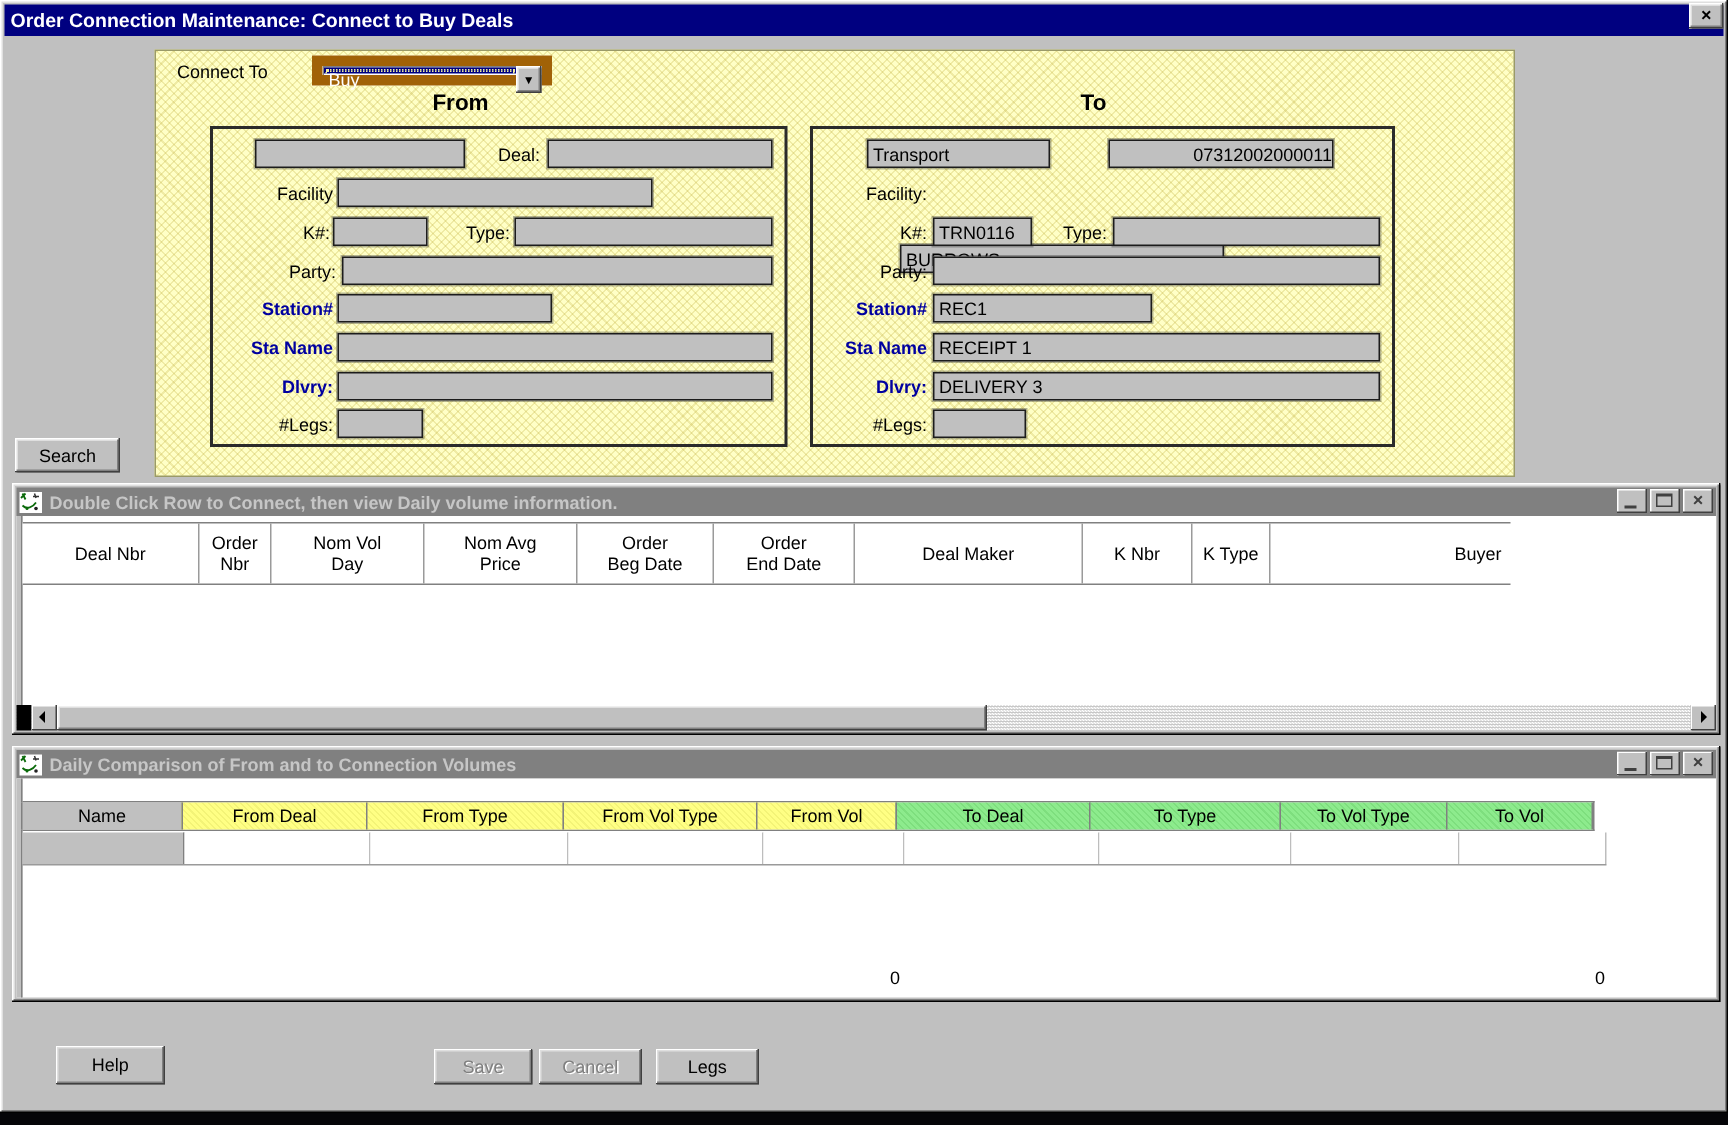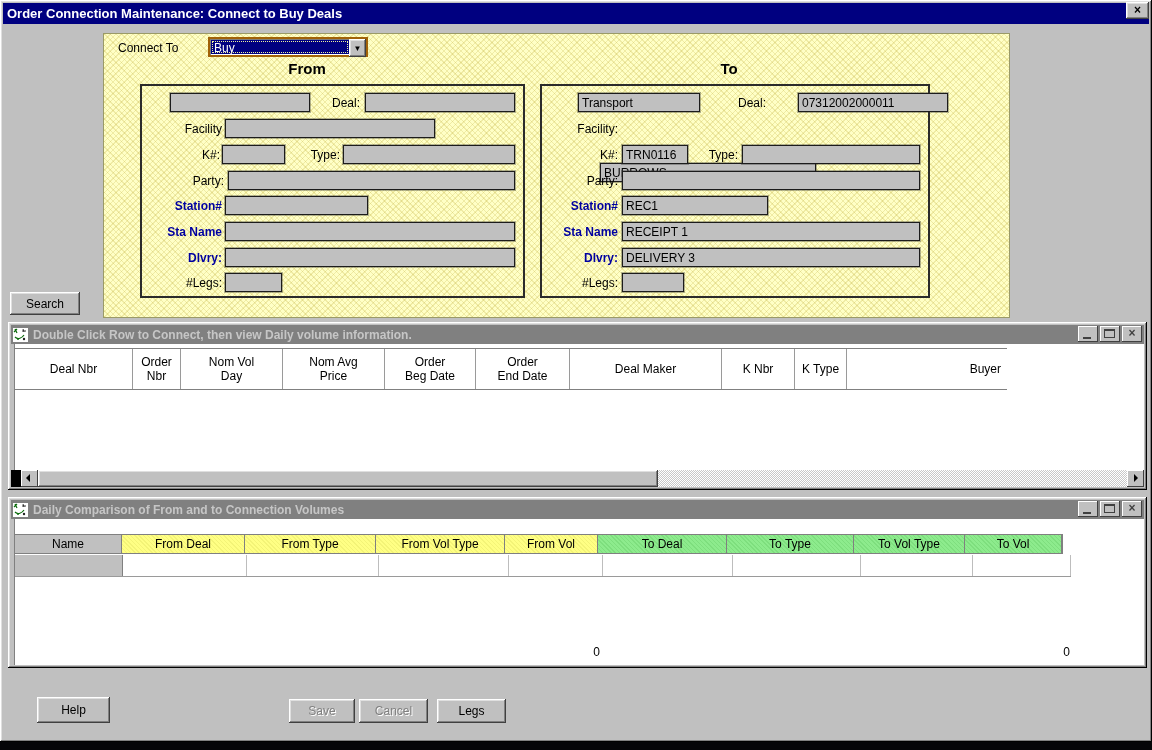--- a/index.html
+++ b/index.html
@@ -33,21 +33,21 @@
   .lbl { position:absolute; height:16px; font-size:12px; color:#000; text-align:right; line-height:16px; white-space:nowrap; }
   .lbl.blue { color:#0000a0; font-weight:bold; }
   .heading { position:absolute; font-size:15px; font-weight:bold; color:#000; text-align:center;padding-left:14px; }
   .fbox { position:absolute; border:2px solid #2b2b2b; }
   .fld { position:absolute; height:19px; background:#c0c0c0; border:1px solid #1c1c1c;
          box-shadow:0 0 0 1px rgba(40,40,40,.35); font-size:12px; color:#000;
          line-height:16px; padding:1px 0 0 3px; white-space:nowrap; overflow:hidden; }
 
   
   .combo { position:absolute; left:208px; top:37px; width:160px; height:20px; background:#fff;
-           border:2px solid #a16207; box-shadow:inset 1px 1px 0 #808080; }
+           border:7px solid #a16207; box-shadow:inset 1px 1px 0 #808080; }
   .combo-sel { position:absolute; left:1px; top:1px; right:17px; bottom:1px; background:#000080;
                color:#fff; font-size:12px; line-height:16px; padding-left:3px;
                outline:1px dotted #f0f0a0; outline-offset:-2px; }
   .combo-btn { position:absolute; right:0; top:0; width:17px; height:18px; background:#c0c0c0;
                border:0; display:flex; align-items:center; justify-content:center;
                font-size:8px; color:#000; }
 
   .push-btn { position:absolute; background:#c0c0c0; border:0; font-family:"Liberation Sans",sans-serif;
               font-size:12px; color:#000; text-align:center; }
   .push-btn.disabled { color:#808080; text-shadow:1px 1px 0 #fff; }
@@ -163,21 +163,21 @@
   <div class="fld" style="left:225px;top:248px;width:290px;"></div>
 
   <div class="lbl" style="left:170px;top:275px;width:52px;">#Legs:</div>
   <div class="fld" style="left:225px;top:273px;width:57px;"></div>
 
   <div class="heading" style="left:672px;top:60px;width:100px;">To</div>
   <div class="fbox" style="left:540px;top:84px;width:390px;height:214px;"></div>
 
   <div class="fld" style="left:578px;top:93px;width:122px;">Transport</div>
   <div class="lbl" style="left:716px;top:95px;width:50px;">Deal:</div>
-  <div class="fld" style="left:798px;top:93px;width:150px;">07312002000011</div>
+  <div class="fld" style="left:739px;top:93px;width:150px;text-align:right;">07312002000011</div>
 
   <div class="lbl" style="left:558px;top:121px;width:60px;">Facility:</div>
   <div class="fld" style="left:600px;top:119px;width:216px;margin-top:44px;">BURROWS</div>
 
   <div class="lbl" style="left:586px;top:147px;width:32px;">K#:</div>
   <div class="fld" style="left:622px;top:145px;width:66px;">TRN0116</div>
   <div class="lbl" style="left:690px;top:147px;width:48px;">Type:</div>
   <div class="fld" style="left:742px;top:145px;width:178px;"></div>
 
   <div class="lbl" style="left:570px;top:173px;width:48px;">Party:</div>

